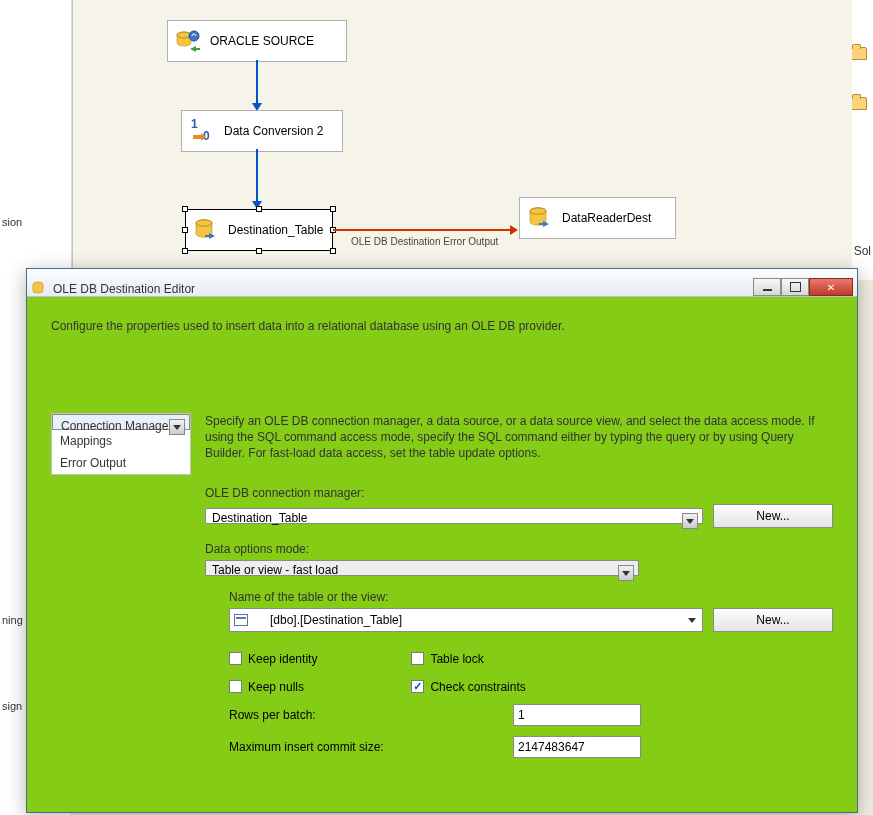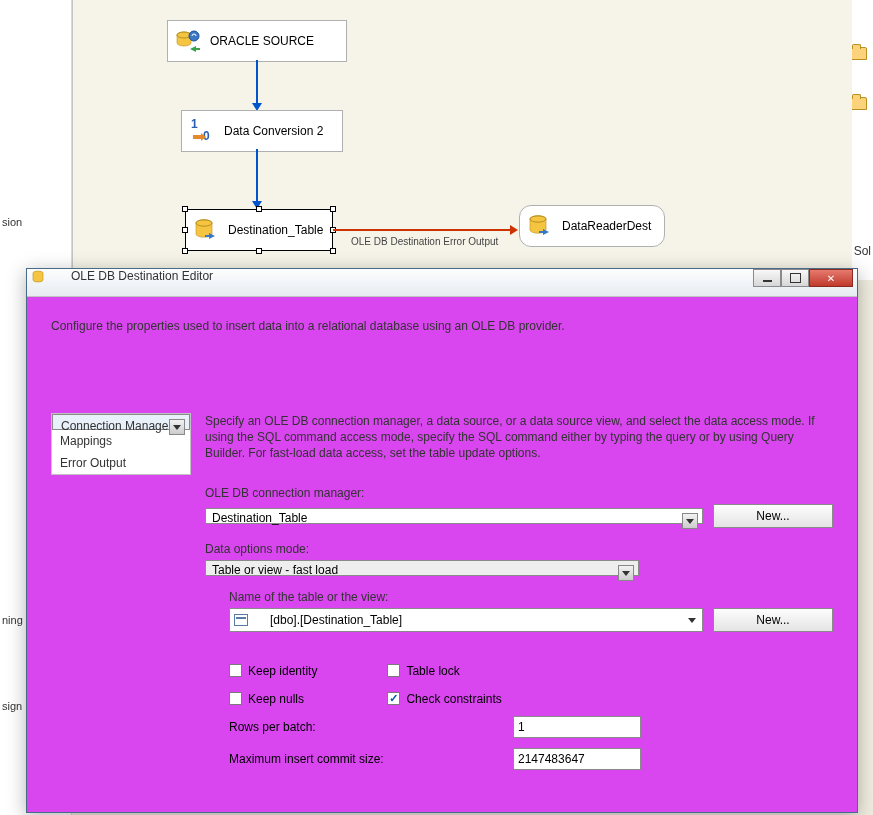--- a/index.html
+++ b/index.html
@@ -29,30 +29,30 @@
   .node .ico{width:28px;height:28px;display:flex;align-items:center;justify-content:center;}
   .arrow{position:absolute;background:#0055cc;}
   .arrow.v{width:2px;}
   .arrow.h{height:2px;background:#cc3300;}
   .arrowhead{position:absolute;width:0;height:0;}
   .arrowhead.down{border-left:5px solid transparent;border-right:5px solid transparent;border-top:8px solid #0055cc;}
   .arrowhead.right{border-top:5px solid transparent;border-bottom:5px solid transparent;border-left:8px solid #cc3300;}
 
   
   .dialog { position:absolute; left:26px; top:268px; width:832px; height:545px; border:1px solid #4a6a8a; background:#fff; box-shadow:0 4px 18px rgba(0,0,0,0.3);}
-  .titlebar{height:28px;background:linear-gradient(#fdfdfd,#e6ecf2);border-bottom:1px solid #c2c2c2;display:flex;align-items:flex-start;padding:0 4px;gap:24px;}
+  .titlebar{height:28px;background:linear-gradient(#fdfdfd,#e6ecf2);border-bottom:1px solid #c2c2c2;display:flex;align-items:flex-end;padding:0 4px;gap:6px;}
   .titlebar .ticon{width:16px;height:16px;}
   .titlebar .ttl{flex:1;color:#333;}
   .winbtns{display:flex;gap:0;}
   .winbtn{width:28px;height:18px;border:1px solid #8a8a8a;display:flex;align-items:center;justify-content:center;background:linear-gradient(#f8f8f8,#d7d7d7);font-size:10px;}
   .winbtn.close{background:linear-gradient(#e67a6f,#c0392b);border-color:#8b2a1f;color:#fff;width:44px;}
   .winbtn.min::after{content:"";width:9px;height:2px;background:#333;position:relative;top:3px;}
   .winbtn.max::after{content:"";width:9px;height:8px;border:1px solid #333;}
 
-  .dlgbody{position:absolute;top:28px;left:0;right:0;bottom:0;background:#d946ef;padding:22px 24px;}
+  .dlgbody{position:absolute;top:28px;left:0;right:0;bottom:0;background:#84cc16;padding:22px 24px;}
   .topdesc{color:#333;margin-bottom:22px;}
 
   .tabs{position:absolute;left:24px;top:116px;width:140px;background:#fff;border:1px solid #c2c2c2;}
   .tabs .tab{padding:4px 8px;cursor:default;color:#333;}
   .tabs .tab.sel{background:#e8f0fa;}
 
   .content{position:absolute;left:178px;top:116px;right:24px;}
   .para{color:#333;line-height:1.35;margin-bottom:24px;}
 
   .lbl{display:block;margin-top:14px;margin-bottom:4px;color:#333;}
@@ -62,21 +62,21 @@
   .sel::before{content:"";position:absolute;right:8px;top:10px;width:0;height:0;border-left:4px solid transparent;border-right:4px solid transparent;border-top:5px solid #333;z-index:2;}
   .sel.grey{background:#eee;}
   .btn{width:120px;height:24px;border:1px solid #8a8a8a;background:linear-gradient(#fdfdfd,#e4e4e4);text-align:center;line-height:22px;}
   .indent{margin-left:24px;}
 
   .combo{height:24px;border:1px solid #8a8a8a;background:#fff;display:flex;align-items:center;gap:22px;padding:0 22px 0 4px;position:relative;flex:1;}
   .combo::after{content:"";position:absolute;right:6px;top:9px;width:0;height:0;border-left:4px solid transparent;border-right:4px solid transparent;border-top:5px solid #333;}
   .combo .tico{width:14px;height:12px;background:#fff;border:1px solid #5a7ba8;position:relative;}
   .combo .tico::before{content:"";position:absolute;top:2px;left:1px;right:1px;height:2px;background:#5a7ba8;}
 
-  .chkrow{display:flex;gap:70px;margin-top:32px;}
+  .chkrow{display:flex;gap:94px;margin-top:20px;}
   .chkcol{display:flex;flex-direction:column;gap:14px;}
   .chk{display:flex;align-items:center;gap:6px;}
   .chk .box{width:13px;height:13px;border:1px solid #7a7a7a;background:#fff;display:flex;align-items:center;justify-content:center;}
   .chk .box.checked::after{content:"✓";font-size:11px;color:#0057b8;font-weight:bold;line-height:1;}
 
   .fieldrow{display:flex;align-items:center;margin-top:10px;}
   .fieldrow .flabel{width:284px;}
   .fieldrow input{width:128px;height:22px;border:1px solid #8a8a8a;padding:0 4px;}
 
   
@@ -161,21 +161,21 @@
         <path class="arrowblue" d="M23 20 l-6 3 v-2 h-4 v-2 h4 v-2 z"></path>
       </svg>
     </span>
     <span>Destination_Table</span>
   </div>
 
   <div class="arrow h" style="left:260px;top:229px;width:178px;"></div>
   <div class="arrowhead right" style="left:437px;top:225px;"></div>
   <div class="edgelabel" style="left:278px;top:236px;">OLE DB Destination Error Output</div>
 
-  <div class="node" style="left:446px;top:205px;width:146px;border-radius:12px;">
+  <div class="node" style="left:446px;top:197px;width:157px;">
     <span class="ico">
       <svg width="28" height="28" viewBox="0 0 28 28">
         <ellipse class="cyl" cx="12" cy="7" rx="8" ry="3.2"></ellipse>
         <path class="cyl" d="M4 7 v11 a8 3.2 0 0 0 16 0 v-11"></path>
         <ellipse cx="12" cy="7" rx="8" ry="3.2" fill="none" stroke="#b8901e"></ellipse>
         <path class="arrowblue" d="M23 20 l-6 3 v-2 h-4 v-2 h4 v-2 z"></path>
       </svg>
     </span>
     <span>DataReaderDest</span>
   </div>

